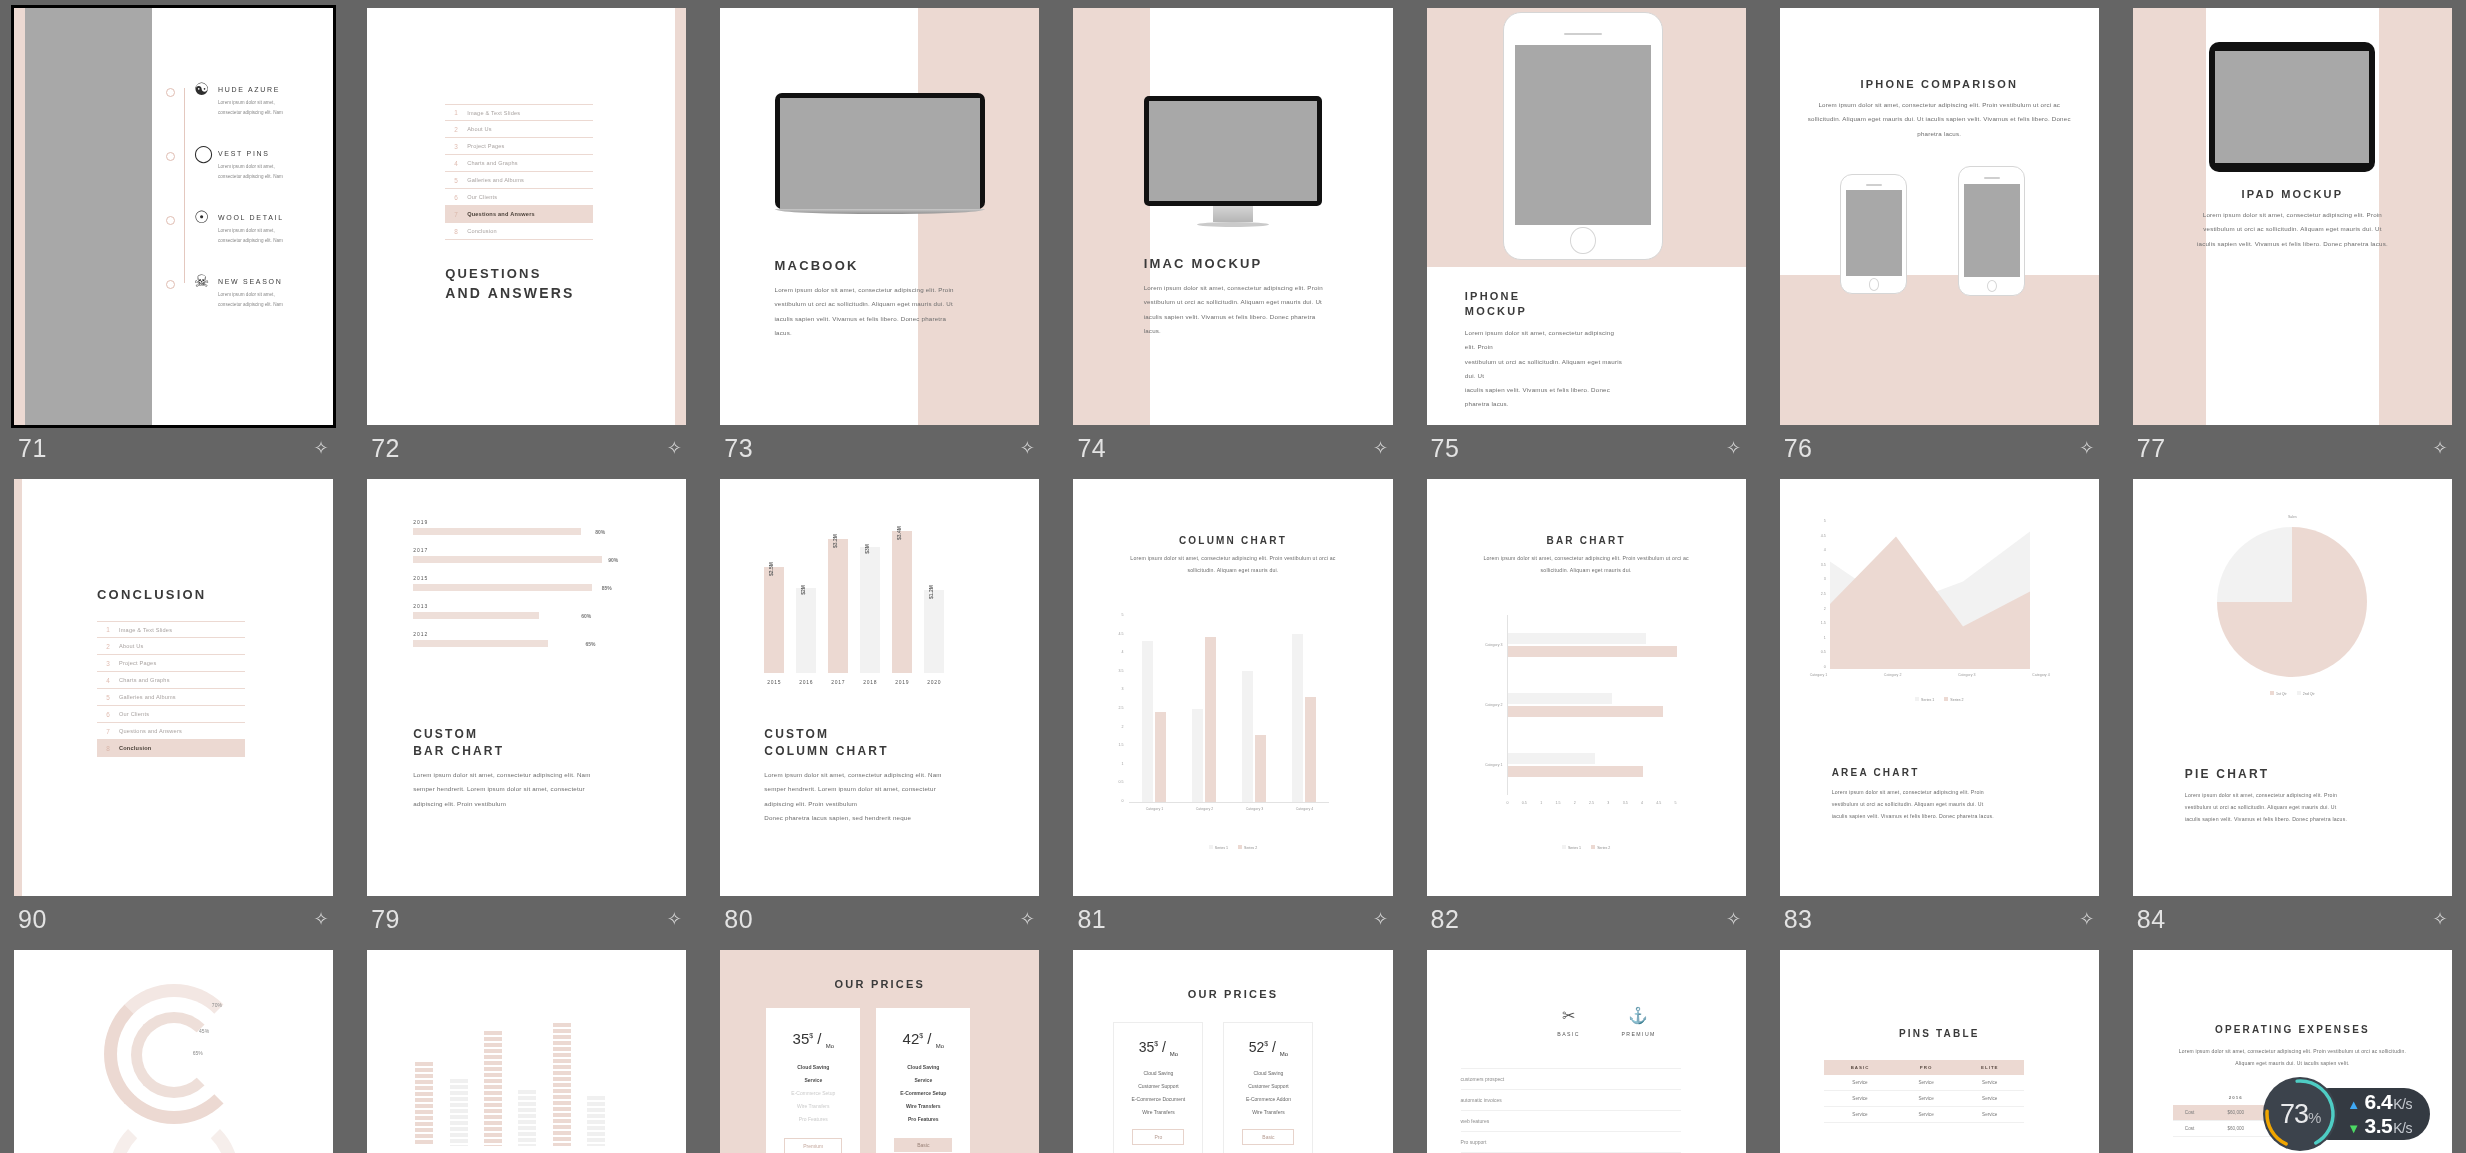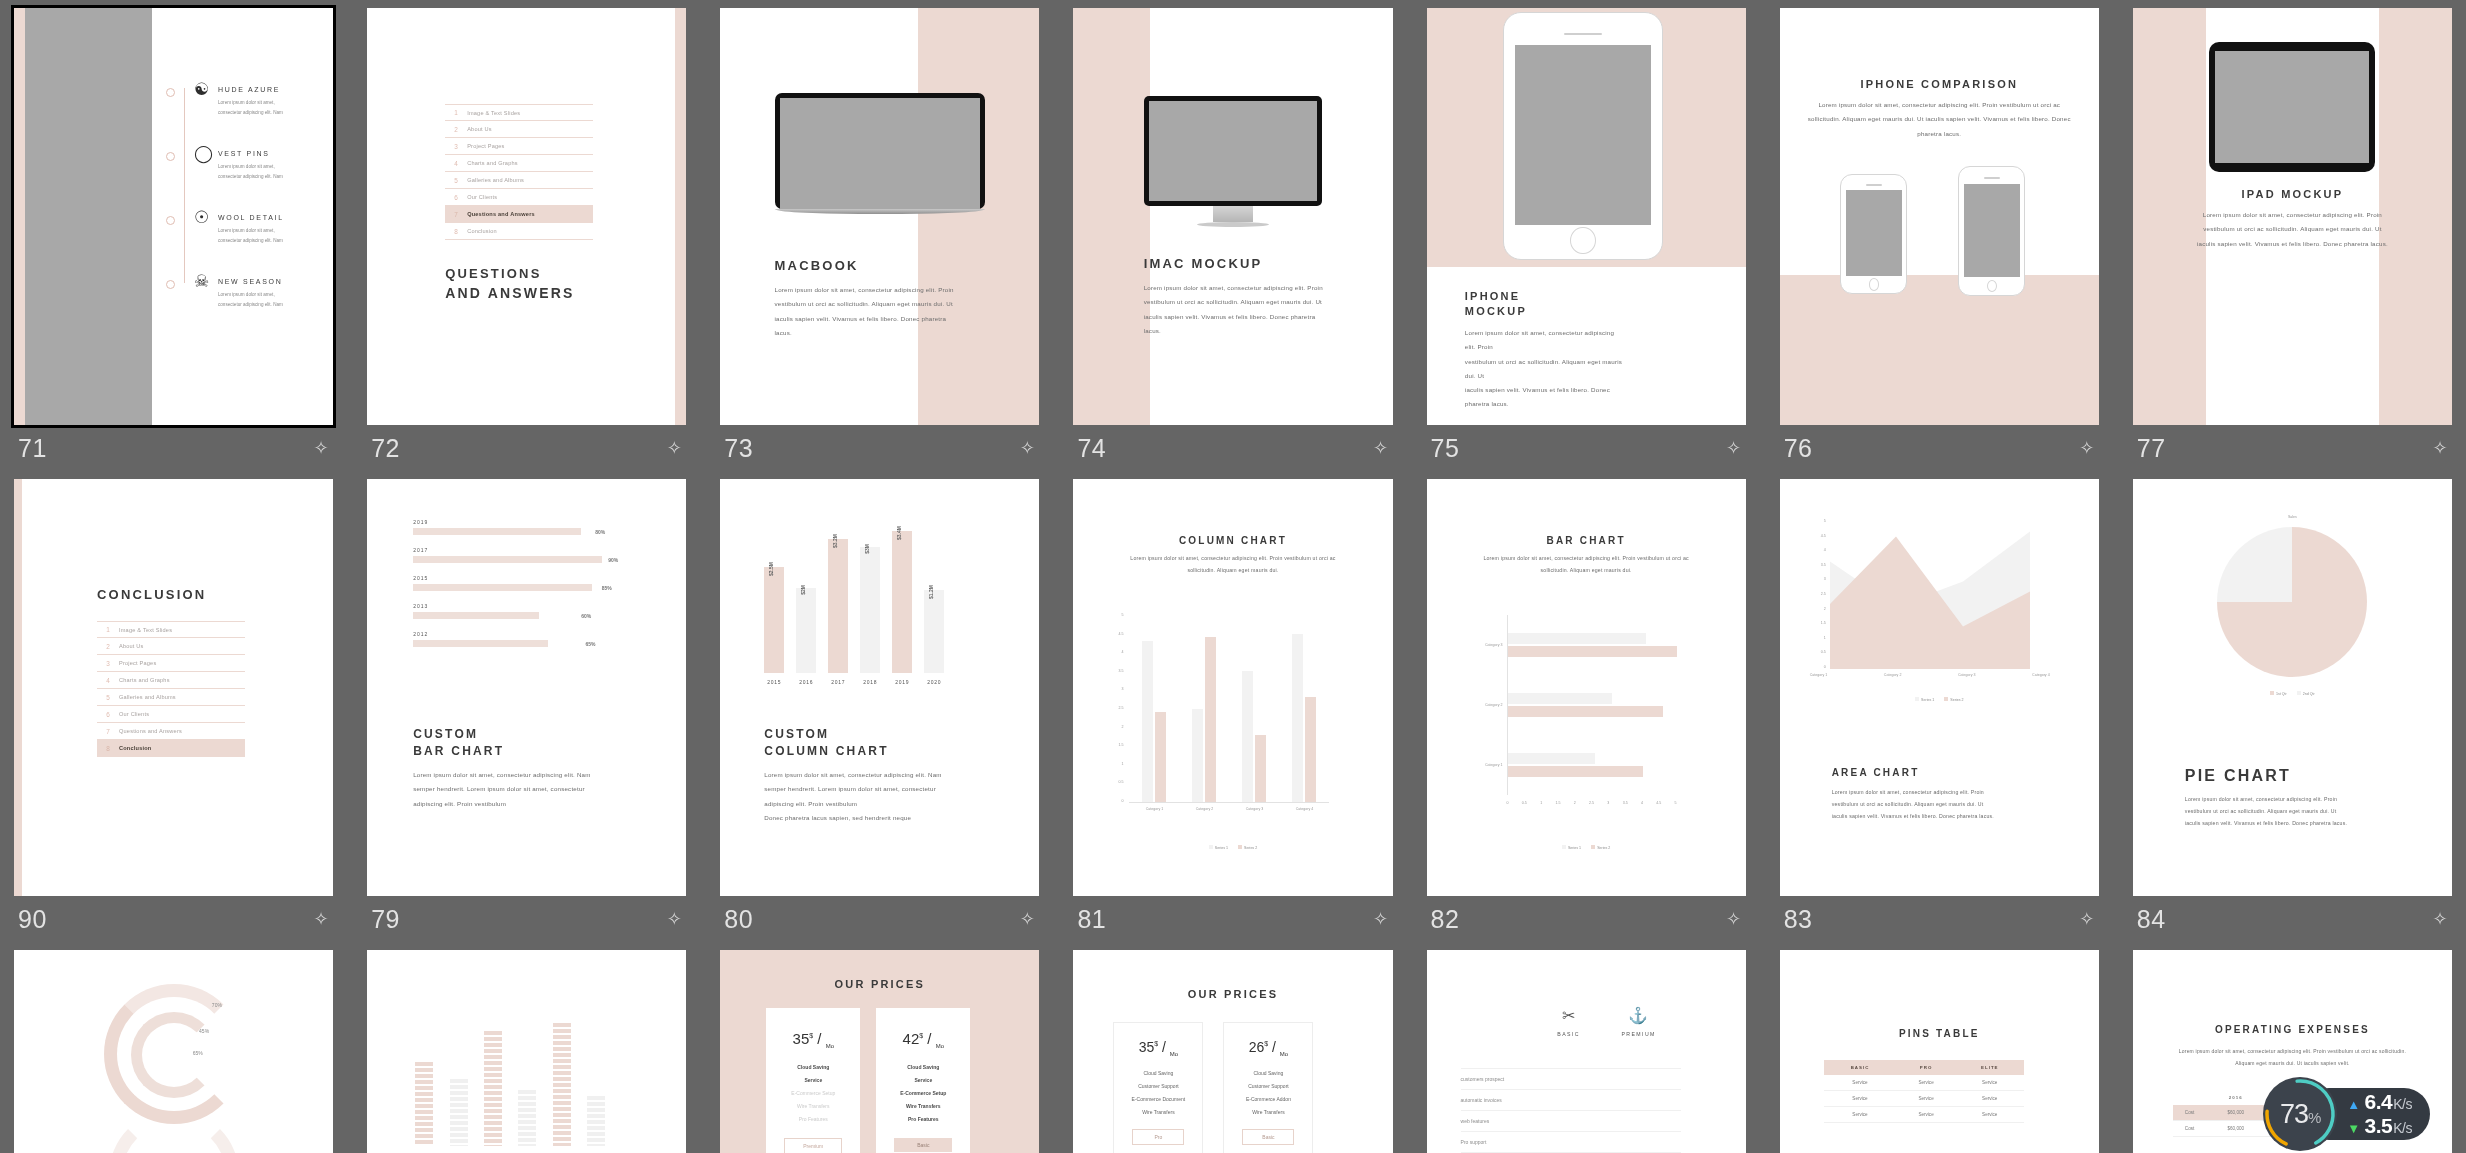--- a/index.html
+++ b/index.html
@@ -634,21 +634,21 @@
 
   <div class="cell">
     <div class="slide">
       <div class="ctr axis-lbl" style="position:absolute;left:0;top:36px;width:100%">Sales</div>
       <div style="position:absolute;left:50%;top:48px;transform:translateX(-50%);width:150px;height:150px;border-radius:50%;background:conic-gradient(#ecd9d2 0deg 270deg,#f2f2f2 270deg 360deg)"></div>
       <div class="legend" style="position:absolute;left:0;top:212px;width:100%">
         <span><i style="background:#ecd9d2"></i><span>1st Qtr</span></span>
         <span><i style="background:#f2f2f2"></i><span>2nd Qtr</span></span>
       </div>
       <div style="position:absolute;left:52px;top:288px">
-        <div class="tcap" style="font-size:16px">PIE CHART</div>
+        <div class="tcap" style="font-size:12px">PIE CHART</div>
         <div class="tbody" style="margin-top:9px;width:190px;font-size:5.2px">
           <div>Lorem ipsum dolor sit amet, consectetur adipiscing elit. Proin</div>
           <div>vestibulum ut orci ac sollicitudin. Aliquam eget mauris dui. Ut</div>
           <div>iaculis sapien velit. Vivamus et felis libero. Donec pharetra lacus.</div>
         </div>
       </div>
     </div>
     <div class="cap">
       <span>84</span>
       <span class="star">✧</span>
@@ -731,21 +731,21 @@
         <div style="margin-top:10px">
           <div class="pfeat" style="font-weight:normal;color:#666">Cloud Saving</div>
           <div class="pfeat" style="font-weight:normal;color:#666">Customer Support</div>
           <div class="pfeat" style="font-weight:normal;color:#666">E-Commerce Document</div>
           <div class="pfeat" style="font-weight:normal;color:#666">Wire Transfers</div>
         </div>
         <div class="pbtn" style="margin:10px 12px 0;border:1px solid #e7d3cb;color:#b49a90">Pro</div>
       </div>
       <div style="position:absolute;left:150px;top:72px;width:90px;border:1px solid #ededed;padding:16px 6px 14px">
         <div class="ctr" style="font-size:14px;color:#333">
-          <span>26</span><sup style="font-size:7px">$</sup>
+          <span>52</span><sup style="font-size:7px">$</sup>
           <span style="font-weight:300">/</span>
           <sub style="font-size:6px">Mo</sub>
         </div>
         <div style="margin-top:10px">
           <div class="pfeat" style="font-weight:normal;color:#666">Cloud Saving</div>
           <div class="pfeat" style="font-weight:normal;color:#666">Customer Support</div>
           <div class="pfeat" style="font-weight:normal;color:#666">E-Commerce Addon</div>
           <div class="pfeat" style="font-weight:normal;color:#666">Wire Transfers</div>
         </div>
         <div class="pbtn" style="margin:10px 12px 0;border:1px solid #e7d3cb;color:#b49a90">Basic</div>

